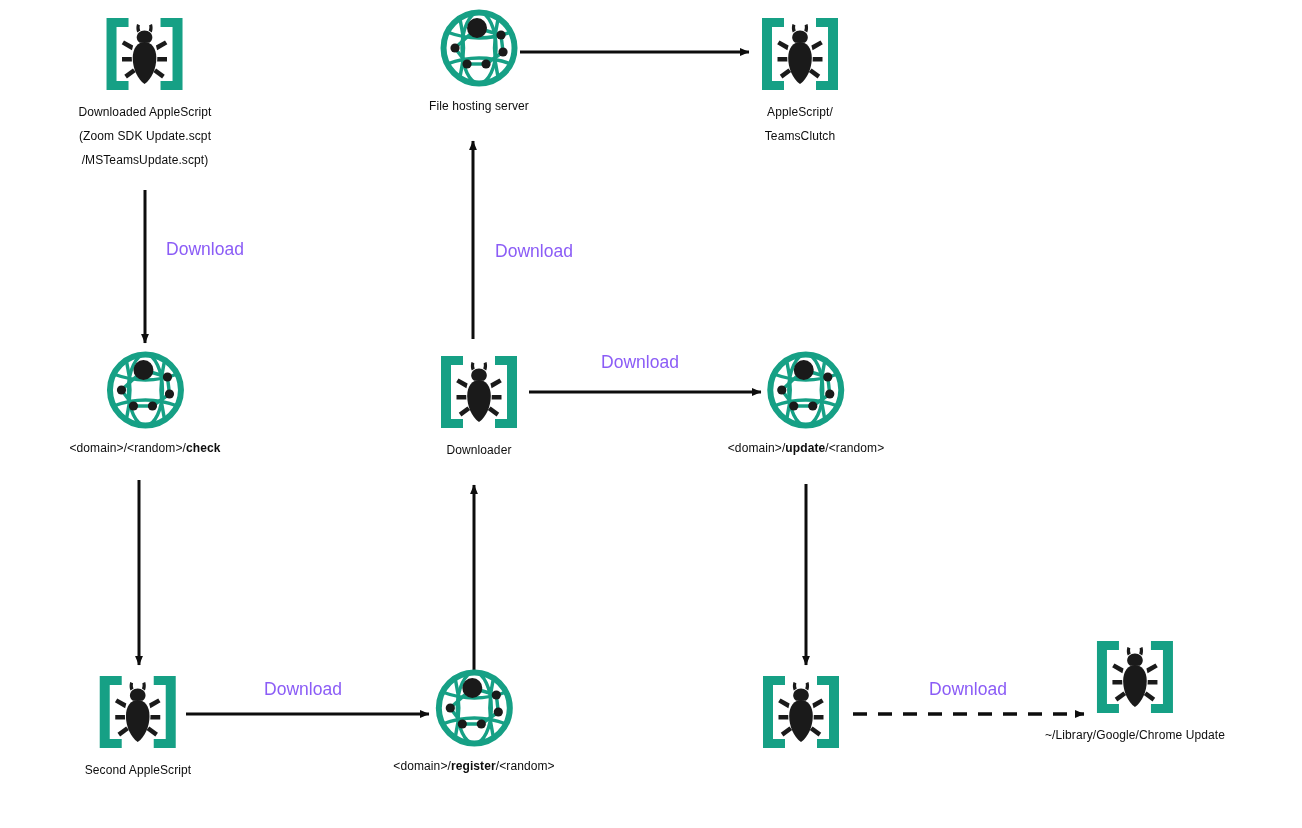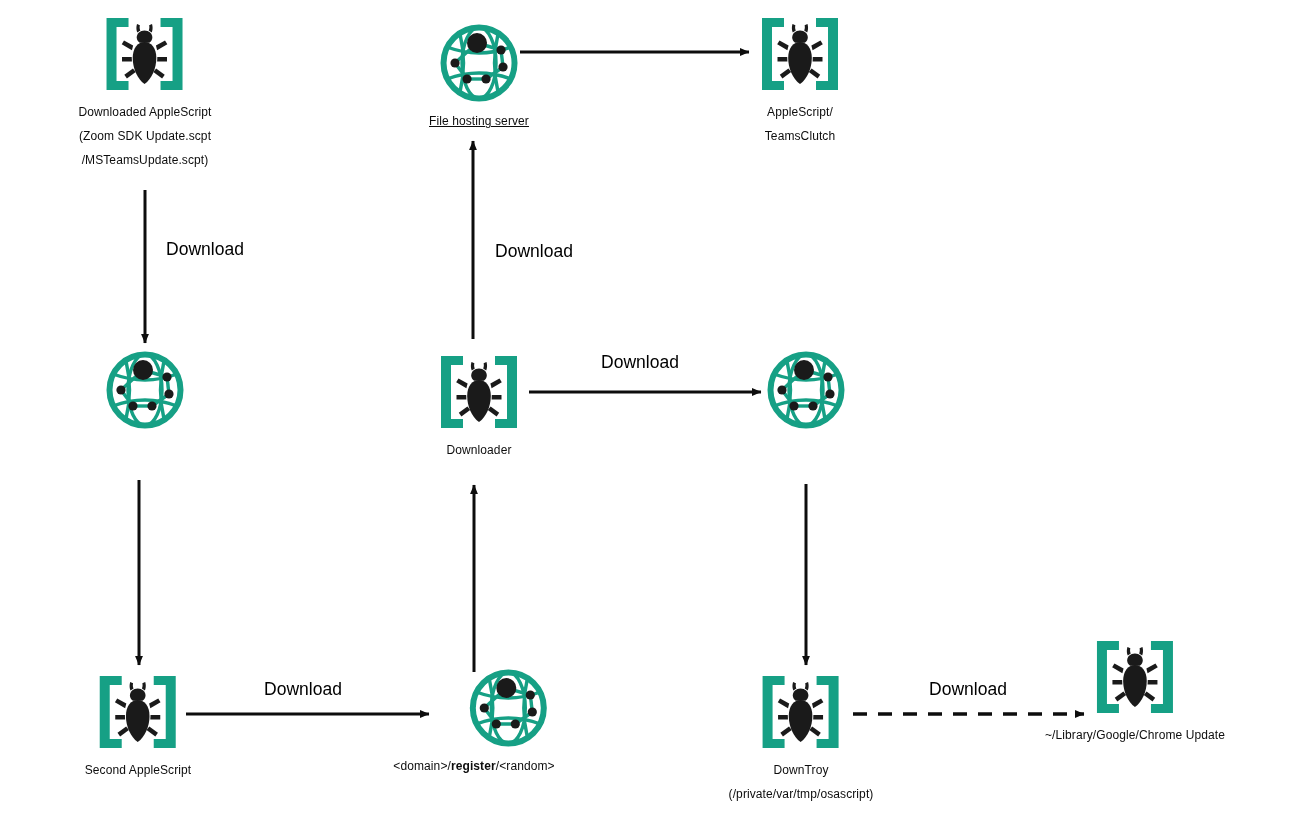--- a/index.html
+++ b/index.html
@@ -42,21 +42,21 @@
     line-height: 24px;
     letter-spacing: 0.1px;
     white-space: pre;
     color: #0d0d0d;
   }
   .node .caption b { font-weight: bold; }
   .edge-label {
     position: absolute;
     font-size: 17.5px;
     line-height: 22px;
-    color: #000000;
+    color: #8b5cf6;
     white-space: nowrap;
     transform: translateX(-50%);
   }
   svg { display: block; }
 </style>
 </head>
 <body>
 
 <svg id="canvas" viewBox="0 0 1302 828" width="1302" height="828" xmlns="http://www.w3.org/2000/svg">
   <defs>
@@ -120,21 +120,21 @@
         <path d="M34.4 54.5 L25.8 60.8 L28.4 64.4 L37.2 58 Z"></path>
         <path d="M57.6 54.5 L66.2 60.8 L63.6 64.4 L54.8 58 Z"></path>
       </g>
     </svg>
   </span>
   <div class="caption">Downloaded AppleScript
 (Zoom SDK Update.scpt
 /MSTeamsUpdate.scpt)</div>
 </div>
 
-<div class="node" style="left:479px; top:23px;text-decoration:underline;">
+<div class="node" style="left:479px; top:8px;">
   <span class="icon-wrap">
     <svg width="92" height="88" viewBox="0 0 92 88">
       <circle cx="46" cy="44" r="35.5" fill="none" stroke="#16A085" stroke-width="6"></circle>
       <g fill="none" stroke="#16A085" stroke-width="3.4">
         <ellipse cx="46" cy="44" rx="17" ry="35.5"></ellipse>
         <path d="M14 28 Q46 40 78 28"></path>
         <path d="M14 60 Q46 48 78 60"></path>
         <path d="M27 15 Q34 44 27 73"></path>
         <path d="M65 15 Q58 44 65 73"></path>
       </g>
@@ -204,20 +204,21 @@
       <g fill="#1a1a1a">
         <circle cx="44" cy="24" r="10"></circle>
         <circle cx="68" cy="31" r="4.6"></circle>
         <circle cx="70" cy="48" r="4.6"></circle>
         <circle cx="53" cy="60" r="4.6"></circle>
         <circle cx="34" cy="60" r="4.6"></circle>
         <circle cx="22" cy="44" r="4.6"></circle>
       </g>
     </svg>
   </span>
+  <div class="caption">&lt;domain&gt;/&lt;random&gt;/<b>check</b></div>
 </div>
 
 <div class="node" style="left:479px; top:352px;align-items:center;">
   <span class="icon-wrap">
     <svg width="92" height="80" viewBox="0 0 92 80">
       <path d="M8 4 H30 V13 H18 V67 H30 V76 H8 Z" fill="#16A085"></path>
       <path d="M84 4 H62 V13 H74 V67 H62 V76 H84 Z" fill="#16A085"></path>
       <g fill="#1a1a1a">
         <path d="M38.5 10 C38.5 10 37 14.5 38.8 18.5 L41.8 16.6 C40.6 13.8 41.4 11.2 41.4 11.2 Z"></path>
         <path d="M53.5 10 C53.5 10 55 14.5 53.2 18.5 L50.2 16.6 C51.4 13.8 50.6 11.2 50.6 11.2 Z"></path>
@@ -257,20 +258,21 @@
       <g fill="#1a1a1a">
         <circle cx="44" cy="24" r="10"></circle>
         <circle cx="68" cy="31" r="4.6"></circle>
         <circle cx="70" cy="48" r="4.6"></circle>
         <circle cx="53" cy="60" r="4.6"></circle>
         <circle cx="34" cy="60" r="4.6"></circle>
         <circle cx="22" cy="44" r="4.6"></circle>
       </g>
     </svg>
   </span>
+  <div class="caption">&lt;domain&gt;/<b>update</b>/&lt;random&gt;</div>
 </div>
 
 <div class="node" style="left:138px; top:672px;">
   <span class="icon-wrap">
     <svg width="92" height="80" viewBox="0 0 92 80">
       <path d="M8 4 H30 V13 H18 V67 H30 V76 H8 Z" fill="#16A085"></path>
       <path d="M84 4 H62 V13 H74 V67 H62 V76 H84 Z" fill="#16A085"></path>
       <g fill="#1a1a1a">
         <path d="M38.5 10 C38.5 10 37 14.5 38.8 18.5 L41.8 16.6 C40.6 13.8 41.4 11.2 41.4 11.2 Z"></path>
         <path d="M53.5 10 C53.5 10 55 14.5 53.2 18.5 L50.2 16.6 C51.4 13.8 50.6 11.2 50.6 11.2 Z"></path>
@@ -281,21 +283,21 @@
         <path d="M33.2 43 L23.5 43 L23.5 47.5 L33.4 47.5 Z"></path>
         <path d="M58.8 43 L68.5 43 L68.5 47.5 L58.6 47.5 Z"></path>
         <path d="M34.4 54.5 L25.8 60.8 L28.4 64.4 L37.2 58 Z"></path>
         <path d="M57.6 54.5 L66.2 60.8 L63.6 64.4 L54.8 58 Z"></path>
       </g>
     </svg>
   </span>
   <div class="caption">Second AppleScript</div>
 </div>
 
-<div class="node" style="left:474px; top:668px;align-items:flex-end;">
+<div class="node" style="left:474px; top:668px;">
   <span class="icon-wrap">
     <svg width="92" height="88" viewBox="0 0 92 88">
       <circle cx="46" cy="44" r="35.5" fill="none" stroke="#16A085" stroke-width="6"></circle>
       <g fill="none" stroke="#16A085" stroke-width="3.4">
         <ellipse cx="46" cy="44" rx="17" ry="35.5"></ellipse>
         <path d="M14 28 Q46 40 78 28"></path>
         <path d="M14 60 Q46 48 78 60"></path>
         <path d="M27 15 Q34 44 27 73"></path>
         <path d="M65 15 Q58 44 65 73"></path>
       </g>
@@ -332,22 +334,20 @@
         <path d="M46 28 C38.8 28 34.2 34.5 34.2 44 C34.2 54.5 38.8 65 46 70 C53.2 65 57.8 54.5 57.8 44 C57.8 34.5 53.2 28 46 28 Z"></path>
         <path d="M34.6 31.5 L25.5 26.5 L23.2 30.3 L33.4 36.2 Z"></path>
         <path d="M57.4 31.5 L66.5 26.5 L68.8 30.3 L58.6 36.2 Z"></path>
         <path d="M33.2 43 L23.5 43 L23.5 47.5 L33.4 47.5 Z"></path>
         <path d="M58.8 43 L68.5 43 L68.5 47.5 L58.6 47.5 Z"></path>
         <path d="M34.4 54.5 L25.8 60.8 L28.4 64.4 L37.2 58 Z"></path>
         <path d="M57.6 54.5 L66.2 60.8 L63.6 64.4 L54.8 58 Z"></path>
       </g>
     </svg>
   </span>
-  <div class="caption">DownTroy
-(/private/var/tmp/osascript)</div>
 </div>
 
 <div class="node" style="left:1135px; top:637px;">
   <span class="icon-wrap">
     <svg width="92" height="80" viewBox="0 0 92 80">
       <path d="M8 4 H30 V13 H18 V67 H30 V76 H8 Z" fill="#16A085"></path>
       <path d="M84 4 H62 V13 H74 V67 H62 V76 H84 Z" fill="#16A085"></path>
       <g fill="#1a1a1a">
         <path d="M38.5 10 C38.5 10 37 14.5 38.8 18.5 L41.8 16.6 C40.6 13.8 41.4 11.2 41.4 11.2 Z"></path>
         <path d="M53.5 10 C53.5 10 55 14.5 53.2 18.5 L50.2 16.6 C51.4 13.8 50.6 11.2 50.6 11.2 Z"></path>

